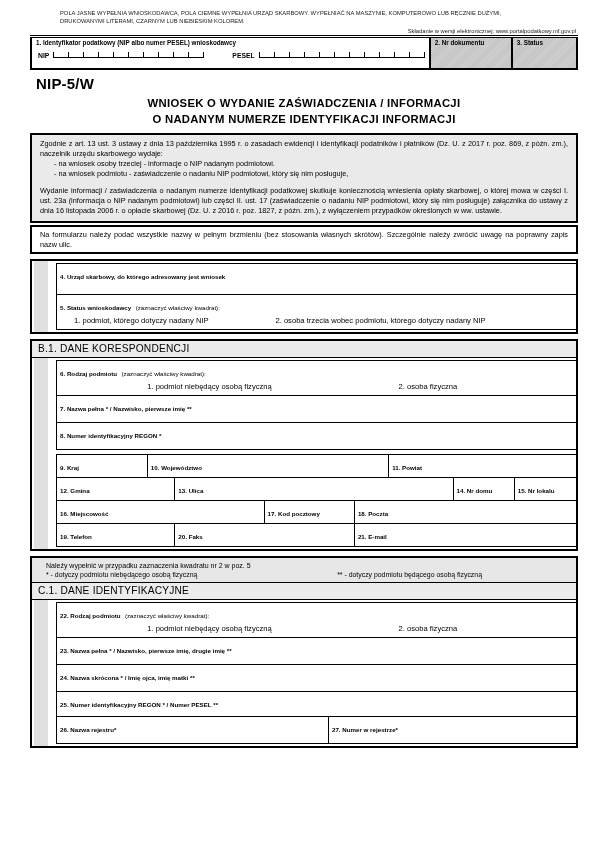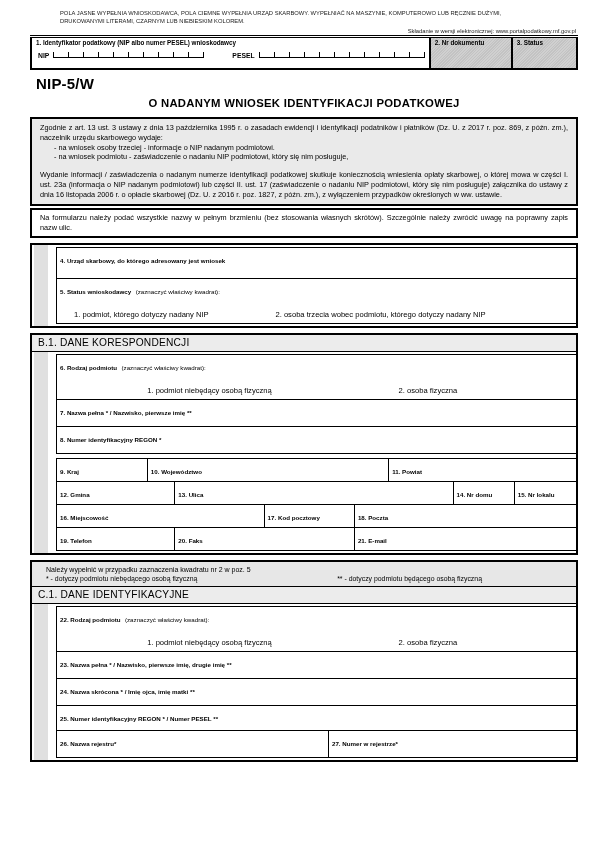--- a/index.html
+++ b/index.html
@@ -78,21 +78,21 @@
   .strip{position:absolute;left:2px;top:0;bottom:0;width:14px;background:#e0e0e0;}
   .fields{border:1px solid #000;border-right:none;}
   .frow{display:flex;border-bottom:1px solid #000;}
   .frow:last-child{border-bottom:1px solid #000;}
   .fields .frow:last-child{border-bottom:none;}
   .fcell{border-right:1px solid #000;padding:1px 3px;box-sizing:border-box;position:relative;}
   .fcell:last-child{border-right:none;}
   .grow{flex:1;}
   .flabel{font-size:6.2px;font-weight:bold;line-height:1.25;}
   .fhint{font-size:6.2px;font-weight:normal;}
-  .opts{position:relative;height:12px;margin-top:12px;font-size:7.6px;}
+  .opts{position:relative;height:12px;margin-top:2px;font-size:7.6px;}
   .opt{position:absolute;top:0;white-space:nowrap;}
   .oA1{left:14px;}  .oA2{left:42%;}
   .oB1{left:17%;}   .oB2{left:66%;}
 
   
   .h30{min-height:30px;} .h26{min-height:26px;} .h25{min-height:25px;}
   .h24{min-height:24px;} .h22{min-height:22px;}
 
   
   .w-kraj{width:17.5%;} .w-woj{width:46.5%;}
@@ -147,21 +147,22 @@
         <div class="idlabel">2. Nr dokumentu</div>
       </div>
       <div class="idcell dark id3">
         <div class="idlabel">3. Status</div>
       </div>
     </div>
 
     <div class="form-code">NIP-5/W</div>
 
     <div class="main-title">
-      <div>O NADANYM WNIOSEK IDENTYFIKACJI PODATKOWEJ</div>
+      <div>WNIOSEK O WYDANIE ZAŚWIADCZENIA / INFORMACJI</div>
+      <div>O NADANYM NUMERZE IDENTYFIKACJI INFORMACJI</div>
     </div>
 
     <div class="intro-box">
       <div class="just">Zgodnie z art. 13 ust. 3 ustawy z dnia 13 października 1995 r. o zasadach ewidencji i identyfikacji podatników i płatników (Dz. U. z 2017 r. poz. 869, z późn. zm.), naczelnik urzędu skarbowego wydaje:</div>
       <div class="indent">- na wniosek osoby trzeciej - informacje o NIP nadanym podmiotowi.</div>
       <div class="indent">- na wniosek podmiotu - zaświadczenie o nadaniu NIP podmiotowi, który się nim posługuje,</div>
       <div class="just p2">Wydanie informacji / zaświadczenia o nadanym numerze identyfikacji podatkowej skutkuje koniecznością wniesienia opłaty skarbowej, o której mowa w części I. ust. 23a (informacja o NIP nadanym podmiotowi) lub części II. ust. 17 (zaświadczenie o nadaniu NIP podmiotowi, który się nim posługuje) załącznika do ustawy z dnia 16 listopada 2006 r. o opłacie skarbowej (Dz. U. z 2016 r. poz. 1827, z późn. zm.), z wyłączeniem przypadków określonych w ww. ustawie.</div>
     </div>
 
     <div class="note-box">Na formularzu należy podać wszystkie nazwy w pełnym brzmieniu (bez stosowania własnych skrótów). Szczególnie należy zwrócić uwagę na poprawny zapis nazw ulic.</div>

